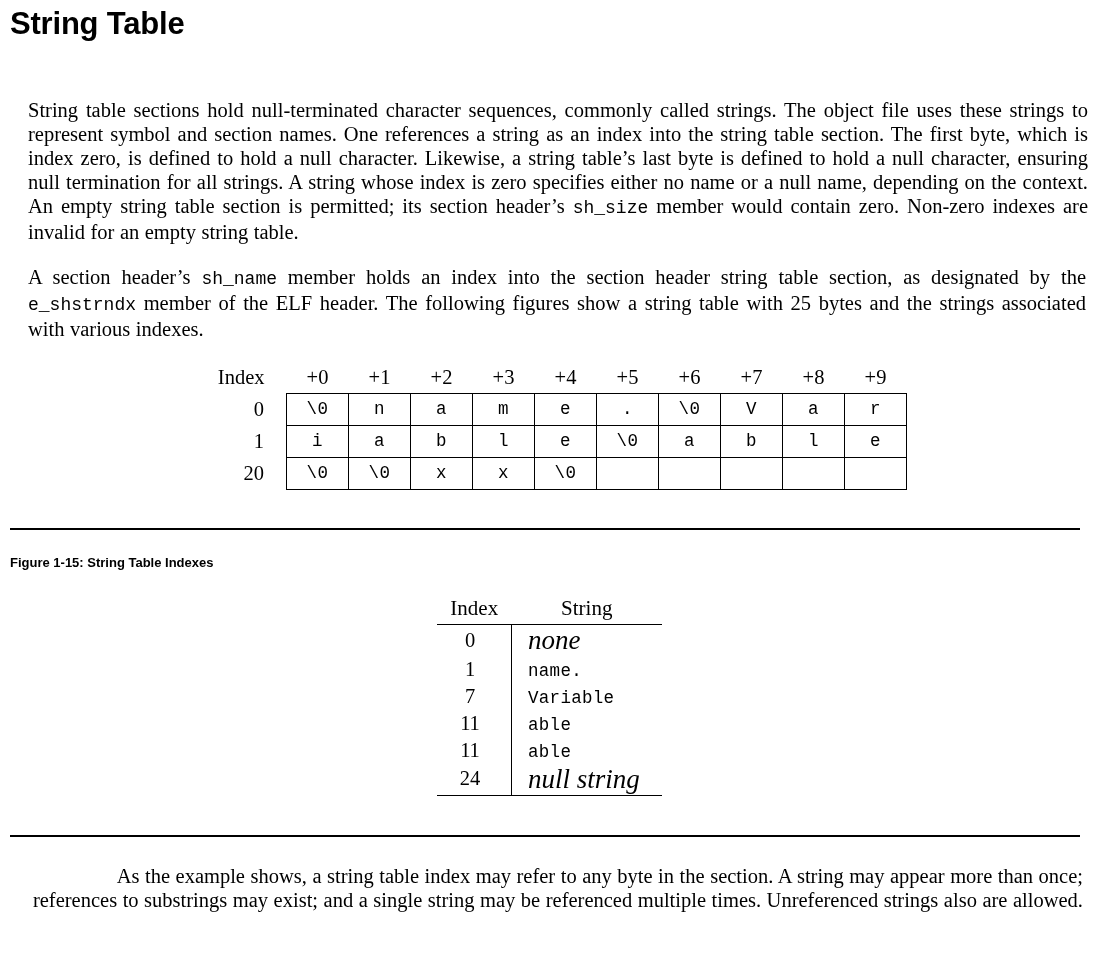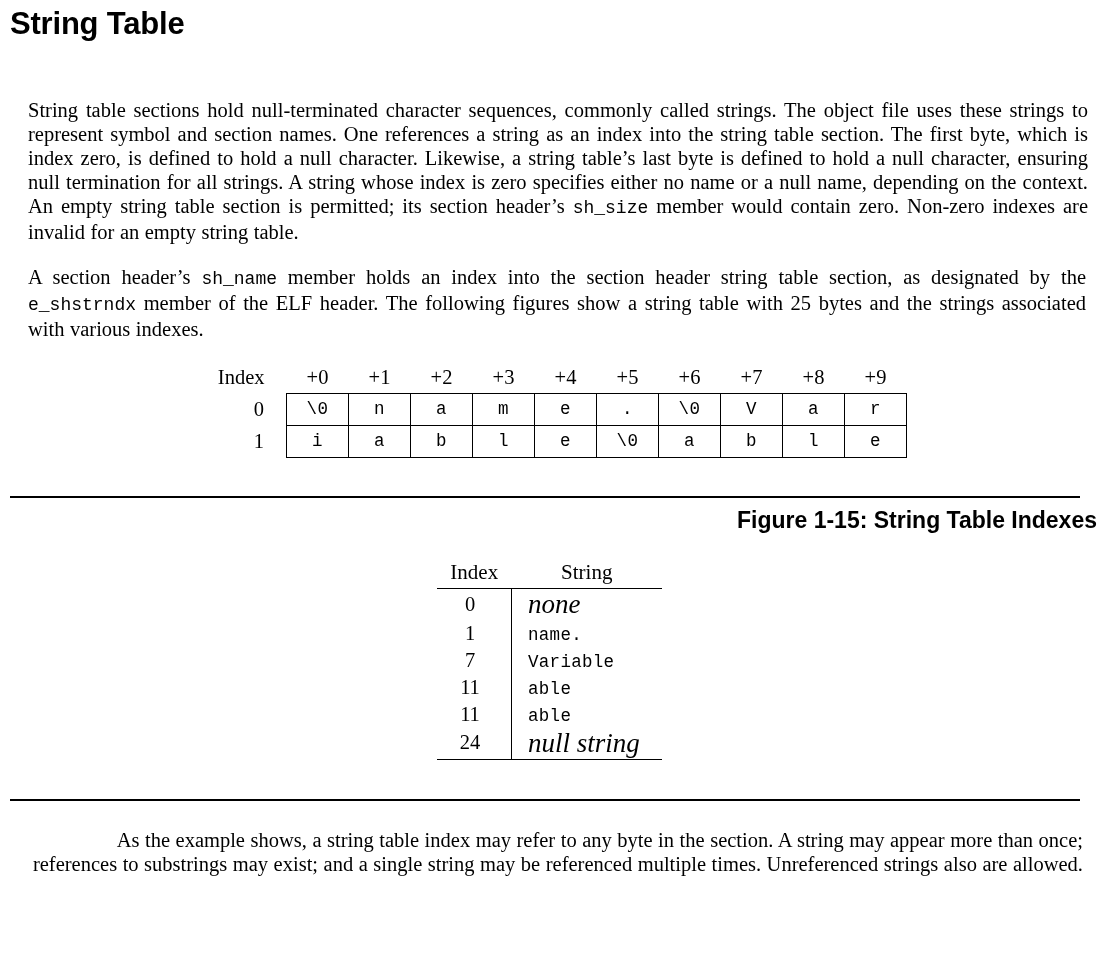--- a/index.html
+++ b/index.html
@@ -106,23 +106,22 @@
   .rule {
     border: none;
     border-top: 2px solid #000000;
     margin: 0;
     width: 1070px;
   }
   .rule-fig { margin-top: 38px; }
   .fig-caption {
     font-family: "Liberation Sans", "DejaVu Sans", sans-serif;
     font-weight: bold;
-    font-size: 23px;
-    margin-top: 9px;
-    text-align: right;
+    font-size: 13px;
+    margin-top: 25px;
   }
   
   .stringtable-wrap {
     margin-top: 26px;
     display: flex;
     justify-content: flex-start;
     padding-left: 427px;
   }
   table.stringtable {
     border-collapse: collapse;
@@ -213,20 +212,33 @@
           <td class="cell">a</td>
           <td class="cell">b</td>
           <td class="cell">l</td>
           <td class="cell">e</td>
           <td class="cell">\0</td>
           <td class="cell">a</td>
           <td class="cell">b</td>
           <td class="cell">l</td>
           <td class="cell">e</td>
         </tr>
+        <tr>
+          <td class="rowlabel">20</td>
+          <td class="cell">\0</td>
+          <td class="cell">\0</td>
+          <td class="cell">x</td>
+          <td class="cell">x</td>
+          <td class="cell">\0</td>
+          <td class="cell"></td>
+          <td class="cell"></td>
+          <td class="cell"></td>
+          <td class="cell"></td>
+          <td class="cell"></td>
+        </tr>
       </tbody>
     </table>
   </div>
 
   <hr class="rule rule-fig">
   <div class="fig-caption">Figure 1-15:  String Table Indexes</div>
 
   <div class="stringtable-wrap">
     <table class="stringtable">
       <thead>

